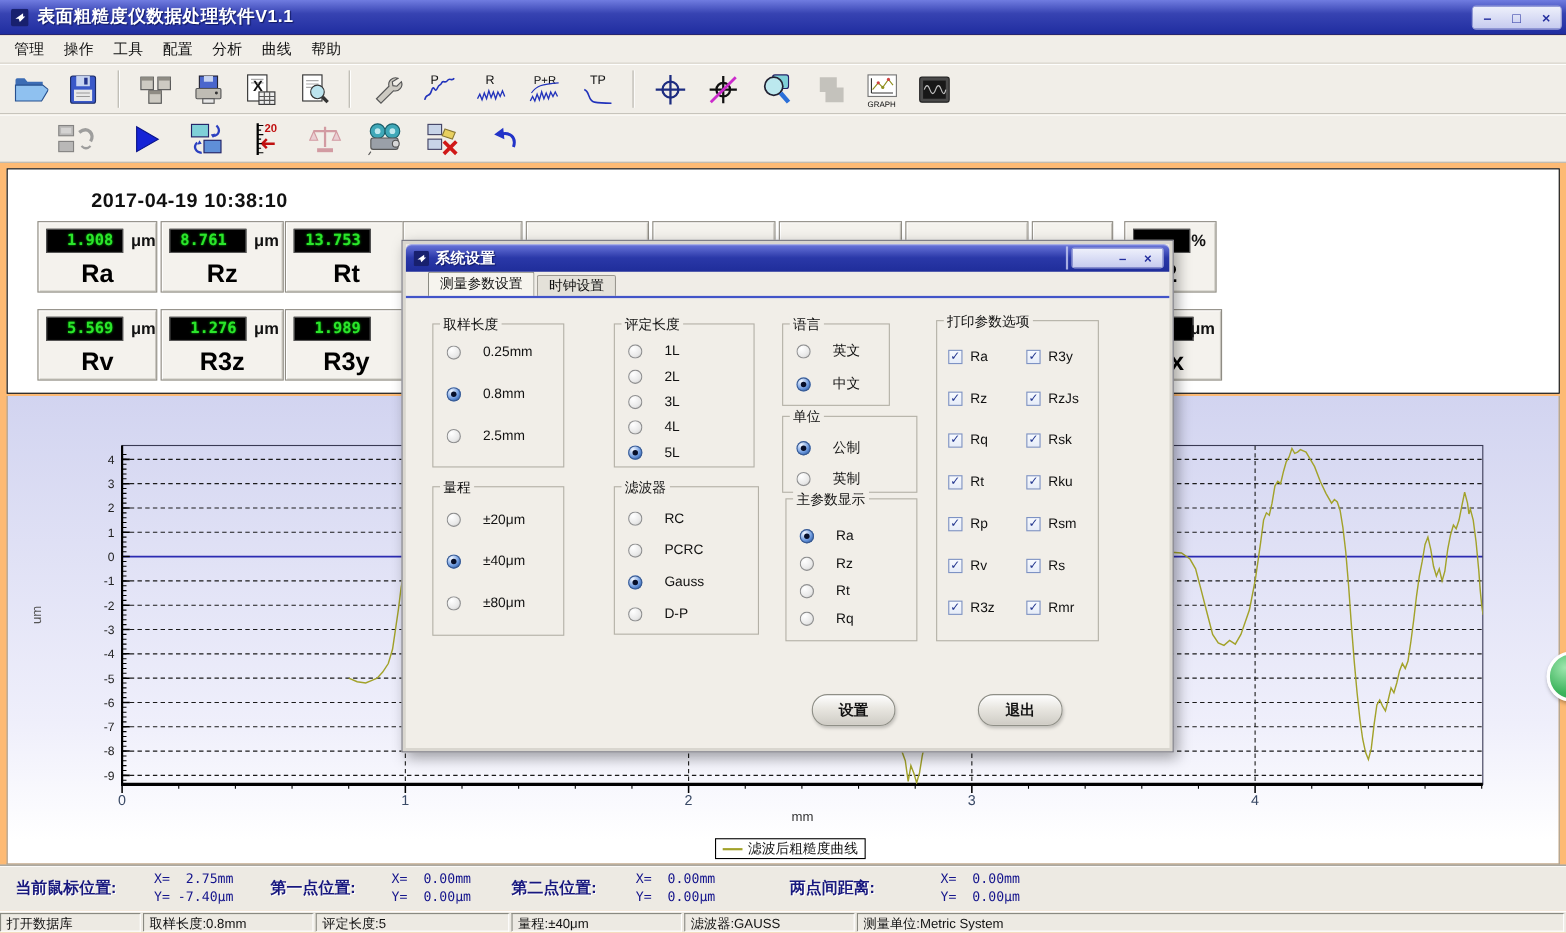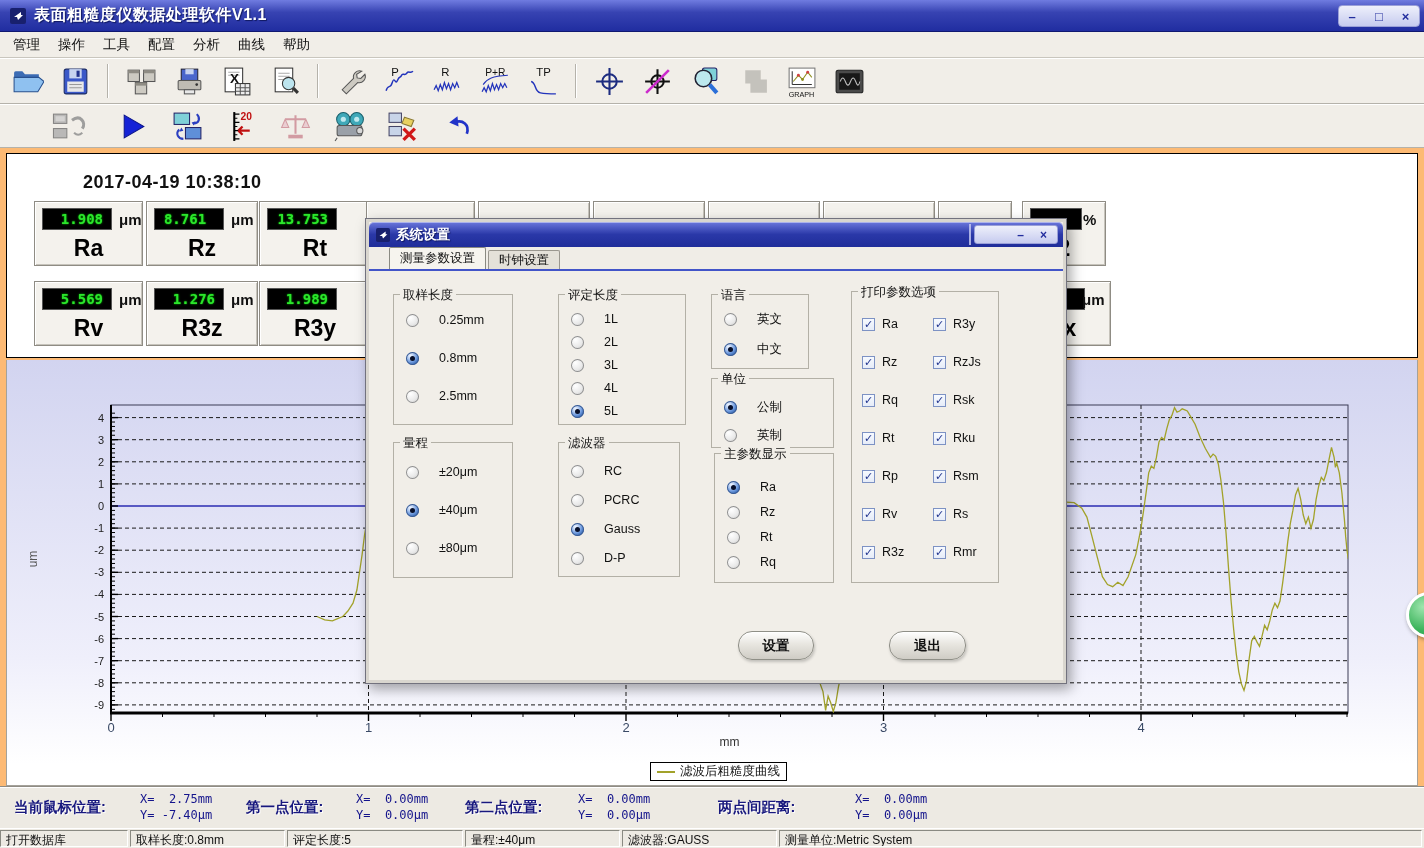--- a/index.html
+++ b/index.html
@@ -632,21 +632,21 @@
             <div class="opt">
               <span class="radio sel"></span>
               <span class="olabel">±40μm</span>
             </div>
             <div class="opt">
               <span class="radio"></span>
               <span class="olabel">±80μm</span>
             </div>
           </div>
         </div>
-        <div class="grp" style="left: 192px; top: 223px; width: 122px; height: 135px;">
+        <div class="grp" style="left: 192px; top: 223px; width: 132px; height: 135px;">
           <span class="glegend">滤波器</span>
           <div class="opts" style="padding-top: 19px; row-gap: 11px;">
             <div class="opt">
               <span class="radio"></span>
               <span class="olabel">RC</span>
             </div>
             <div class="opt">
               <span class="radio"></span>
               <span class="olabel">PCRC</span>
             </div>

